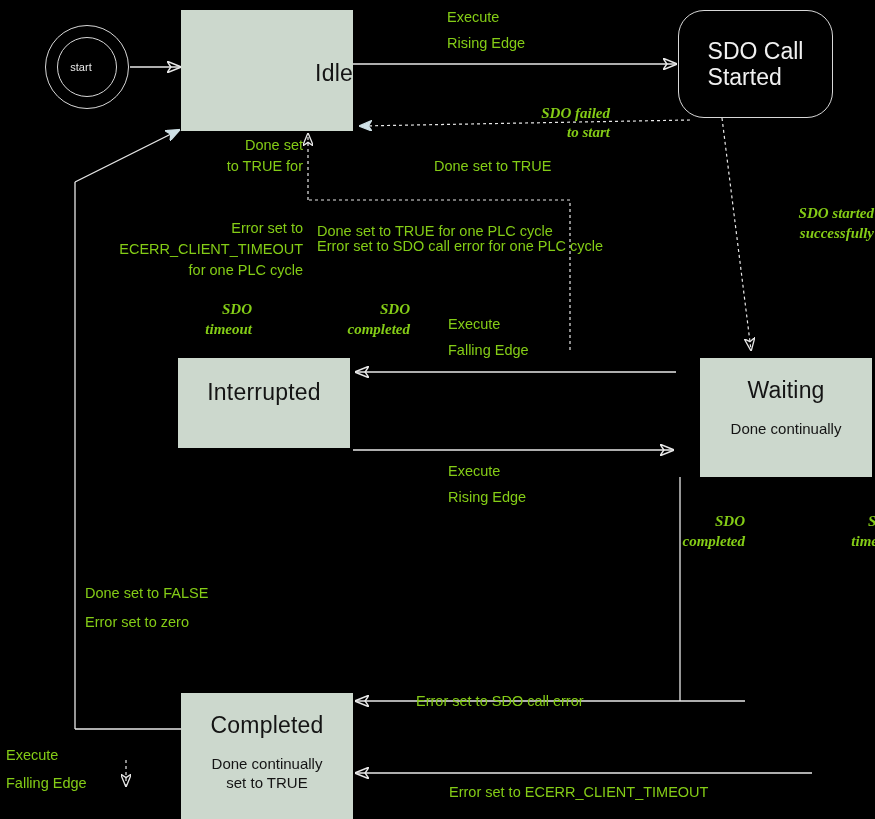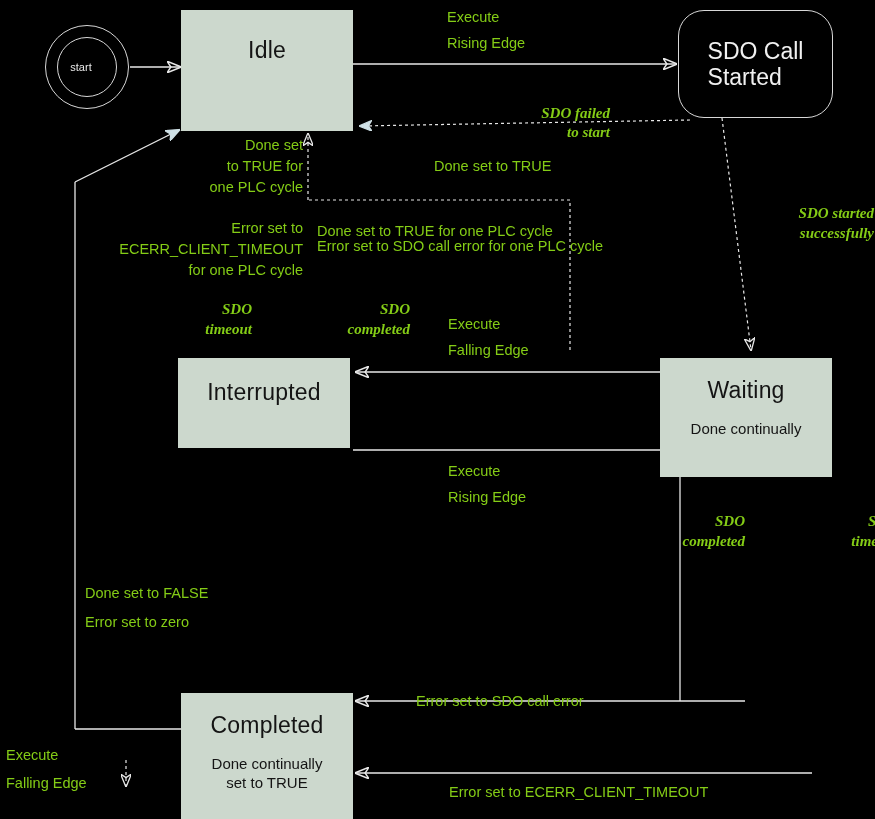--- a/index.html
+++ b/index.html
@@ -126,35 +126,35 @@
     <line x1="812" y1="773" x2="356" y2="773" stroke="#e8e8e8" stroke-width="1.3" marker-end="url(#ah)"></line>
 
     <line x1="126" y1="760" x2="126" y2="786" stroke="#e8e8e8" stroke-width="1.2" stroke-dasharray="3,3" marker-end="url(#ah)"></line>
   </svg>
 
   <div class="start-node" style="left:45px; top:25px; width:84px; height:84px;"></div>
   <div class="start-node" style="left:57px; top:37px; width:60px; height:60px;"></div>
   <div class="start-label" style="left:51px; top:61px;">start</div>
 
   <div class="node-box" style="left:181px; top:10px; width:172px; height:121px;">
-    <div class="node-title" style="margin-top:28px;">Idle</div>
+    <div class="node-title" style="margin-top:51px;text-align:right;">Idle</div>
   </div>
 
   <div class="round-node" style="left:678px; top:10px; width:155px; height:108px;">
     <div>
       <div>SDO Call</div>
       <div>Started</div>
     </div>
   </div>
 
   <div class="node-box" style="left:178px; top:358px; width:172px; height:90px;">
     <div class="node-title" style="margin-top:22px;">Interrupted</div>
   </div>
 
-  <div class="node-box" style="left:660px; top:358px; width:172px; height:119px;">
+  <div class="node-box" style="left:700px; top:358px; width:172px; height:119px;">
     <div class="node-title" style="margin-top:20px;">Waiting</div>
     <div class="node-sub" style="margin-top:17px;">
       <div><b>Done</b><span> continually</span></div>
     </div>
   </div>
 
   <div class="node-box" style="left:181px; top:693px; width:172px; height:126px;">
     <div class="node-title" style="margin-top:20px;">Completed</div>
     <div class="node-sub" style="margin-top:17px;">
       <div><b>Done</b><span> continually</span></div>
@@ -168,21 +168,20 @@
   <div class="elabel ital ctr" style="left:440px; top:103px; width:170px;">SDO failed</div>
   <div class="elabel ital ctr" style="left:440px; top:122px; width:170px;">to start</div>
 
   <div class="elabel" style="left:434px; top:157px;">Done set to TRUE</div>
 
   <div class="elabel ital ctr" style="left:746px; top:203px; width:128px;">SDO started</div>
   <div class="elabel ital ctr" style="left:746px; top:223px; width:128px;">successfully</div>
 
   <div class="elabel ctr" style="left:133px; top:136px; width:170px;">Done set</div>
   <div class="elabel ctr" style="left:133px; top:157px; width:170px;">to TRUE for</div>
-  <div class="elabel ctr" style="left:133px; top:178px; width:170px;">one PLC cycle</div>
 
   <div class="elabel ctr" style="left:18px; top:219px; width:285px;">Error set to</div>
   <div class="elabel ctr" style="left:18px; top:240px; width:285px;">ECERR_CLIENT_TIMEOUT</div>
   <div class="elabel ctr" style="left:18px; top:261px; width:285px;">for one PLC cycle</div>
 
   <div class="elabel" style="left:317px; top:222px;">Done set to TRUE for one PLC cycle</div>
   <div class="elabel" style="left:317px; top:237px;">Error set to SDO call error for one PLC cycle</div>
 
   <div class="elabel ital ctr" style="left:132px; top:299px; width:120px;">SDO</div>
   <div class="elabel ital ctr" style="left:132px; top:319px; width:120px;">timeout</div>

